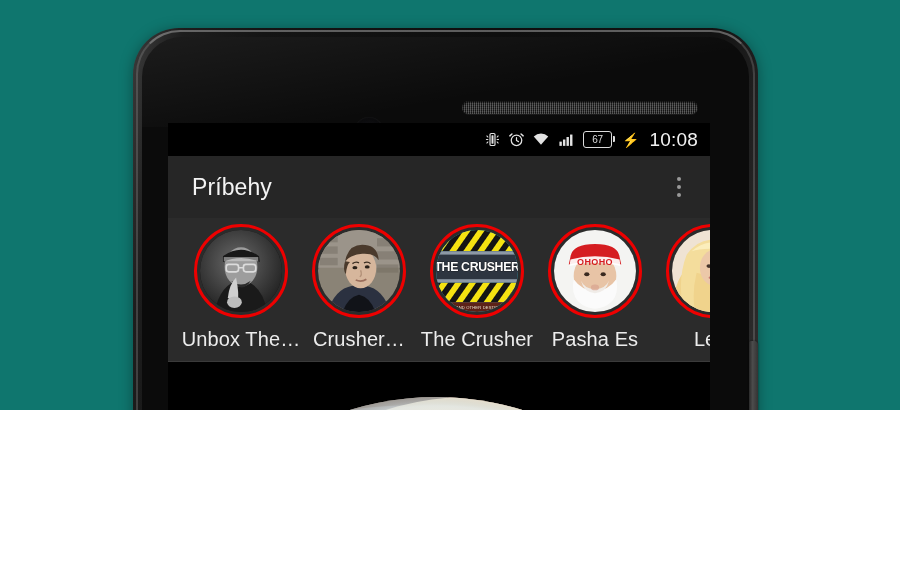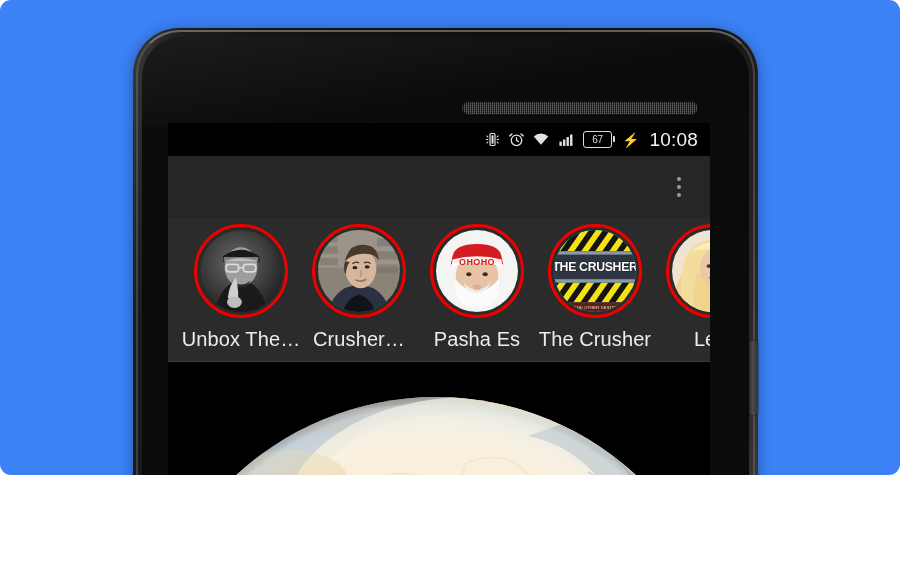--- a/index.html
+++ b/index.html
@@ -3,25 +3,24 @@
 <meta charset="utf-8">
 <style>
   html, body {
     margin: 0;
     padding: 0;
     background: #ffffff;
   }
   #stage {
     position: relative;
     width: 900px;
-    height: 475px;
+    height: 410px;
     overflow: hidden;
-    background: #3b82f6;
+    background: #0f766e;
     font-family: "Liberation Sans", sans-serif;
-    border-radius: 11px;
   }
 
   
   .phone-body {
     position: absolute;
     left: 133px;
     top: 28px;
     width: 625px;
     height: 600px;
     border-radius: 46px 46px 0 0;
@@ -320,20 +319,21 @@
           </span>
         </span>
 
         <span class="bolt">⚡</span>
 
         <span class="status-time">10:08</span>
       </div>
     </div>
 
     <div class="app-bar">
+      <div class="app-title">Príbehy</div>
       <div class="overflow-menu">
         <i></i>
           <i></i>
           <i></i>
       </div>
     </div>
 
     <div class="stories-panel">
       <div class="stories-row">
 
@@ -393,40 +393,20 @@
               </svg>
             </div>
           </div>
           <div class="story-label">Crusher…</div>
         </div>
 
         <div class="story">
           <div class="ring">
             <div class="avatar">
               <svg class="av-svg" viewBox="0 0 100 100" preserveAspectRatio="xMidYMid slice">
-                <rect width="100" height="100" fill="#f4f4f2"></rect>
-                <ellipse cx="50" cy="56" rx="26" ry="28" fill="#e8c4a6"></ellipse>
-                <path d="M20 33 q2-16 30-16 q28 0 30 16 l2 9 q-32-9 -64 0 z" fill="#d51d21"></path>
-                <path d="M20 36 q30-8 60 0 l1 8 q-31-8 -62 0 z" fill="#ffffff" opacity="0.92"></path>
-                <text x="50" y="43" font-family="Liberation Sans, sans-serif" font-size="11" font-weight="bold" fill="#d51d21" text-anchor="middle" letter-spacing="0.5">OHOHO</text>
-                <ellipse cx="40" cy="54" rx="3.2" ry="2.4" fill="#3a2a20"></ellipse>
-                <ellipse cx="60" cy="54" rx="3.2" ry="2.4" fill="#3a2a20"></ellipse>
-                <path d="M24 60 q-4 22 10 31 q16 10 32 0 q14-9 10-31 q-10 14 -26 14 q-16 0 -26-14" fill="#fbfbfb"></path>
-                <path d="M33 62 q4 10 17 10 q13 0 17-10 q-3 14 -17 15 q-14-1 -17-15" fill="#f0ece8"></path>
-                <ellipse cx="50" cy="70" rx="5" ry="3.5" fill="#d9a590" opacity="0.75"></ellipse>
-              </svg>
-            </div>
-          </div>
-          <div class="story-label">Pasha Es</div>
-        </div>
-
-        <div class="story">
-          <div class="ring">
-            <div class="avatar">
-              <svg class="av-svg" viewBox="0 0 100 100" preserveAspectRatio="xMidYMid slice">
                 <defs>
                   <pattern id="hz" width="14" height="14" patternUnits="userSpaceOnUse" patternTransform="rotate(35)">
                     <rect width="7" height="14" fill="#f5e211"></rect>
                     <rect x="7" width="7" height="14" fill="#141414"></rect>
                   </pattern>
                 </defs>
                 <rect width="100" height="100" fill="#3fc8e0"></rect>
                 <rect x="0" y="0" width="100" height="26" fill="url(#hz)"></rect>
                 <rect x="0" y="64" width="100" height="24" fill="url(#hz)"></rect>
                 <rect x="0" y="26" width="100" height="38" fill="#2d3540"></rect>
@@ -438,20 +418,40 @@
               </svg>
             </div>
           </div>
           <div class="story-label">The Crusher</div>
         </div>
 
         <div class="story">
           <div class="ring">
             <div class="avatar">
               <svg class="av-svg" viewBox="0 0 100 100" preserveAspectRatio="xMidYMid slice">
+                <rect width="100" height="100" fill="#f4f4f2"></rect>
+                <ellipse cx="50" cy="56" rx="26" ry="28" fill="#e8c4a6"></ellipse>
+                <path d="M20 33 q2-16 30-16 q28 0 30 16 l2 9 q-32-9 -64 0 z" fill="#d51d21"></path>
+                <path d="M20 36 q30-8 60 0 l1 8 q-31-8 -62 0 z" fill="#ffffff" opacity="0.92"></path>
+                <text x="50" y="43" font-family="Liberation Sans, sans-serif" font-size="11" font-weight="bold" fill="#d51d21" text-anchor="middle" letter-spacing="0.5">OHOHO</text>
+                <ellipse cx="40" cy="54" rx="3.2" ry="2.4" fill="#3a2a20"></ellipse>
+                <ellipse cx="60" cy="54" rx="3.2" ry="2.4" fill="#3a2a20"></ellipse>
+                <path d="M24 60 q-4 22 10 31 q16 10 32 0 q14-9 10-31 q-10 14 -26 14 q-16 0 -26-14" fill="#fbfbfb"></path>
+                <path d="M33 62 q4 10 17 10 q13 0 17-10 q-3 14 -17 15 q-14-1 -17-15" fill="#f0ece8"></path>
+                <ellipse cx="50" cy="70" rx="5" ry="3.5" fill="#d9a590" opacity="0.75"></ellipse>
+              </svg>
+            </div>
+          </div>
+          <div class="story-label">Pasha Es</div>
+        </div>
+
+        <div class="story">
+          <div class="ring">
+            <div class="avatar">
+              <svg class="av-svg" viewBox="0 0 100 100" preserveAspectRatio="xMidYMid slice">
                 <rect width="100" height="100" fill="#efe3d4"></rect>
                 <path d="M0 100 q2-46 26-58 q20-10 40 0 q26 12 28 58 z" fill="#f0d38c"></path>
                 <path d="M18 30 q14-20 36-18 q24 2 30 22 q4 30 -6 66 h-14 q10-34 2-52 q-18 10 -36 4 q-6 24 -2 48 h-14 q-8-40 4-70" fill="#f4dd9c"></path>
                 <path d="M24 26 q16-14 34-10 q18 4 24 20 q-10-12 -28-13 q-20-1 -30 3" fill="#fbeebc"></path>
                 <ellipse cx="52" cy="46" rx="18" ry="22" fill="#ecc8a8"></ellipse>
                 <ellipse cx="45" cy="44" rx="3" ry="2.2" fill="#46342a"></ellipse>
                 <ellipse cx="61" cy="44" rx="3" ry="2.2" fill="#46342a"></ellipse>
                 <path d="M46 58 q6 4 12 0" stroke="#c4796d" stroke-width="2.4" fill="none" stroke-linecap="round"></path>
                 <path d="M70 18 q18 10 18 40 q0 26 -8 42 h12 V0 H60 q6 6 10 18" fill="#e8d9c4" opacity="0.25"></path>
               </svg>

